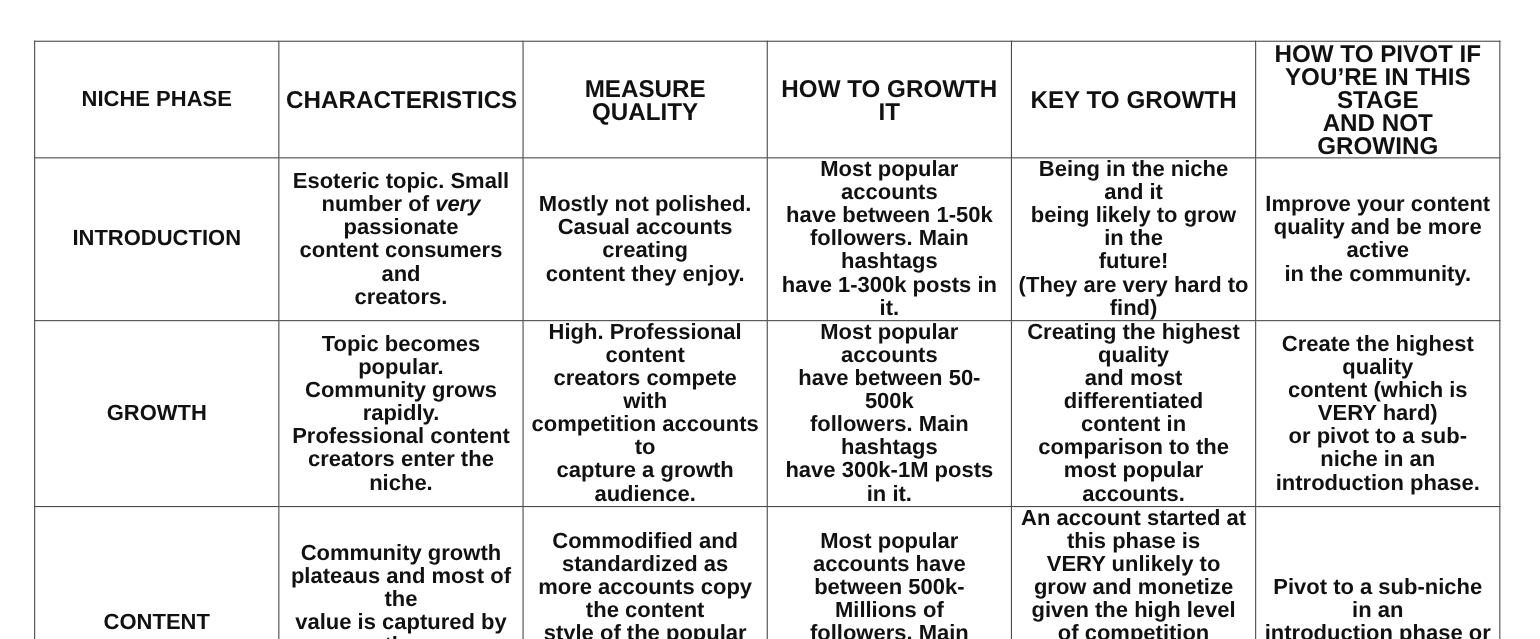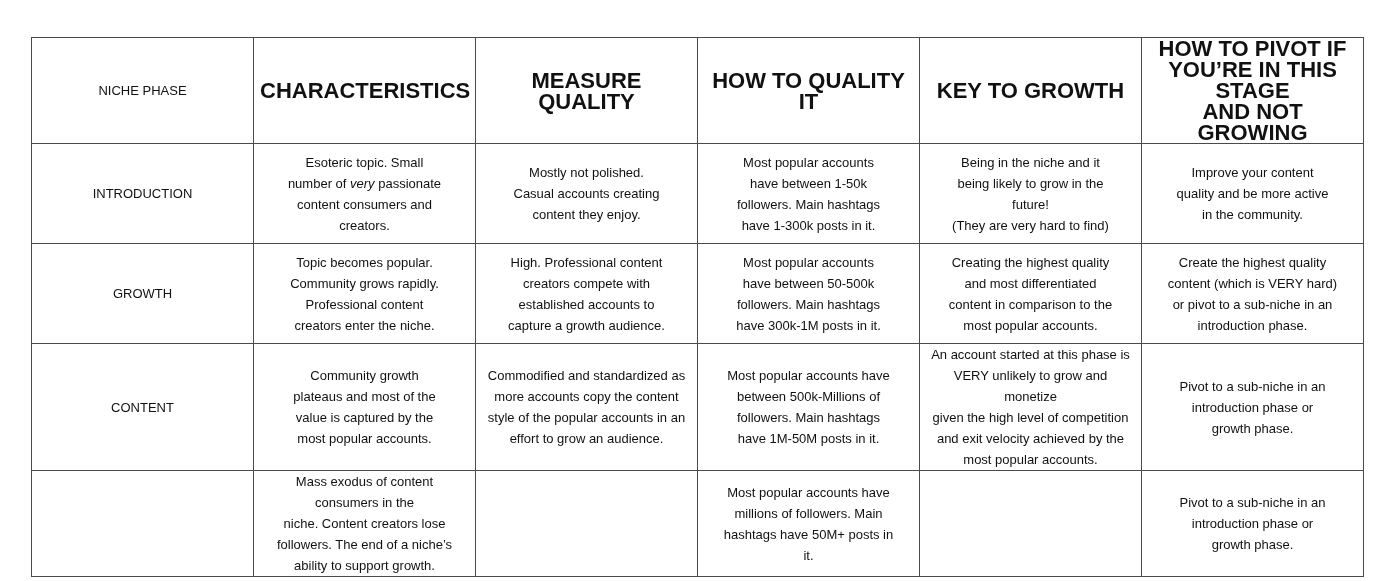--- a/index.html
+++ b/index.html
@@ -24,22 +24,22 @@
     }
     table.niche col { width: 222px; }
     table.niche col:first-child { width: 222px; }
     table.niche td, table.niche th {
       border: 1.5px solid #4a4a4a;
       text-align: center;
       vertical-align: middle;
       padding: 0 6px;
       height: 100px;
       box-sizing: border-box;
-      font-weight: normal;
-      font-size: 13px;
+      font-weight: bold;
+      font-size: 20px;
       line-height: 21px;
     }
     table.niche th.bold {
       font-weight: bold;
       font-size: 22px;
       line-height: 21px;
     }
     .phase { font-size: 17px; }
     .sm { font-size: 14.5px; line-height: 19px; }
     .xs { font-size: 12.5px; line-height: 15.5px; margin-top: 44px; }
@@ -65,21 +65,21 @@
         <th>
             <span class="cell-text">NICHE PHASE</span>
           </th>
         <th class="bold">
             <span class="cell-text">CHARACTERISTICS</span>
           </th>
         <th class="bold">
             <span class="cell-text">MEASURE QUALITY</span>
           </th>
         <th class="bold">
-            <span class="cell-text">HOW TO QUALITY IT</span>
+            <span class="cell-text">HOW TO GROWTH IT</span>
           </th>
         <th class="bold">
             <span class="cell-text">KEY TO GROWTH</span>
           </th>
         <th class="bold">
             <span class="cell-text">HOW TO PIVOT IF
 YOU’RE IN THIS STAGE
 AND NOT GROWING</span>
           </th>
       </tr>
@@ -126,21 +126,21 @@
           </td>
         <td>
             <span class="cell-text">Topic becomes popular.
 Community grows rapidly.
 Professional content
 creators enter the niche.</span>
           </td>
         <td class="sm">
             <span class="cell-text">High. Professional content
 creators compete with
-established accounts to
+competition accounts to
 capture a growth audience.</span>
           </td>
         <td>
             <span class="cell-text">Most popular accounts
 have between 50-500k
 followers. Main hashtags
 have 300k-1M posts in it.</span>
           </td>
         <td class="sm">
             <span class="cell-text">Creating the highest quality

